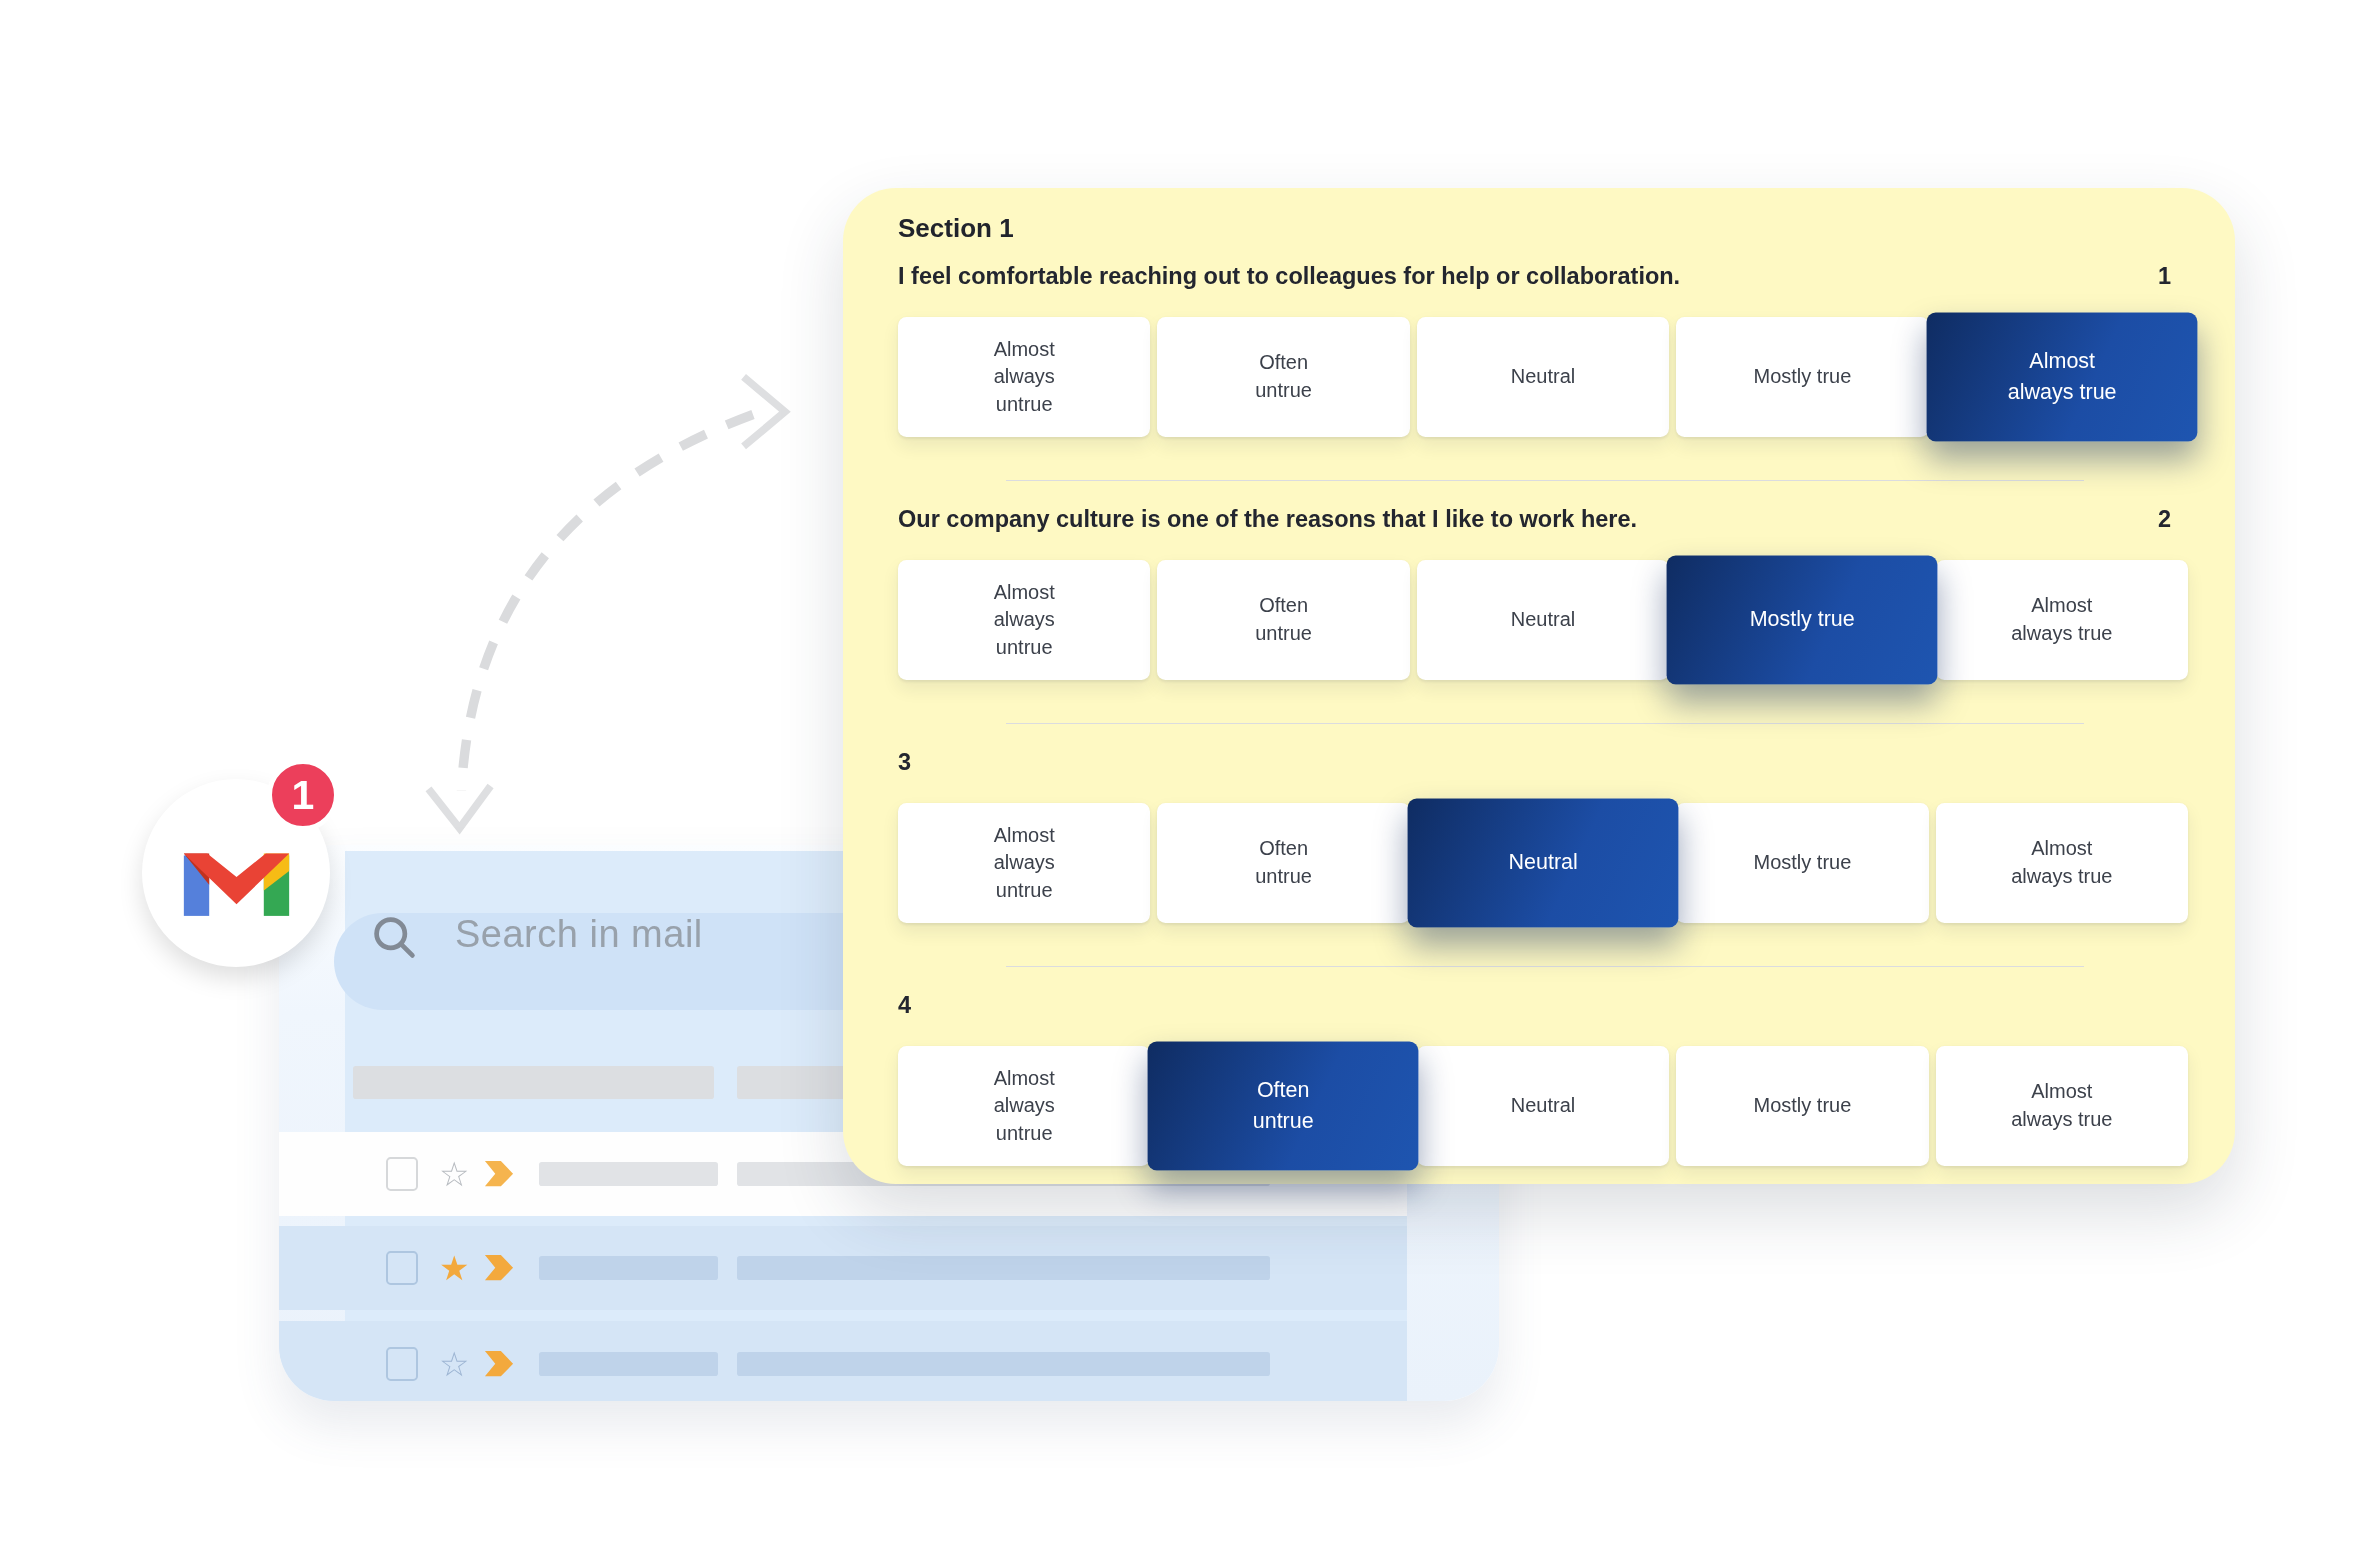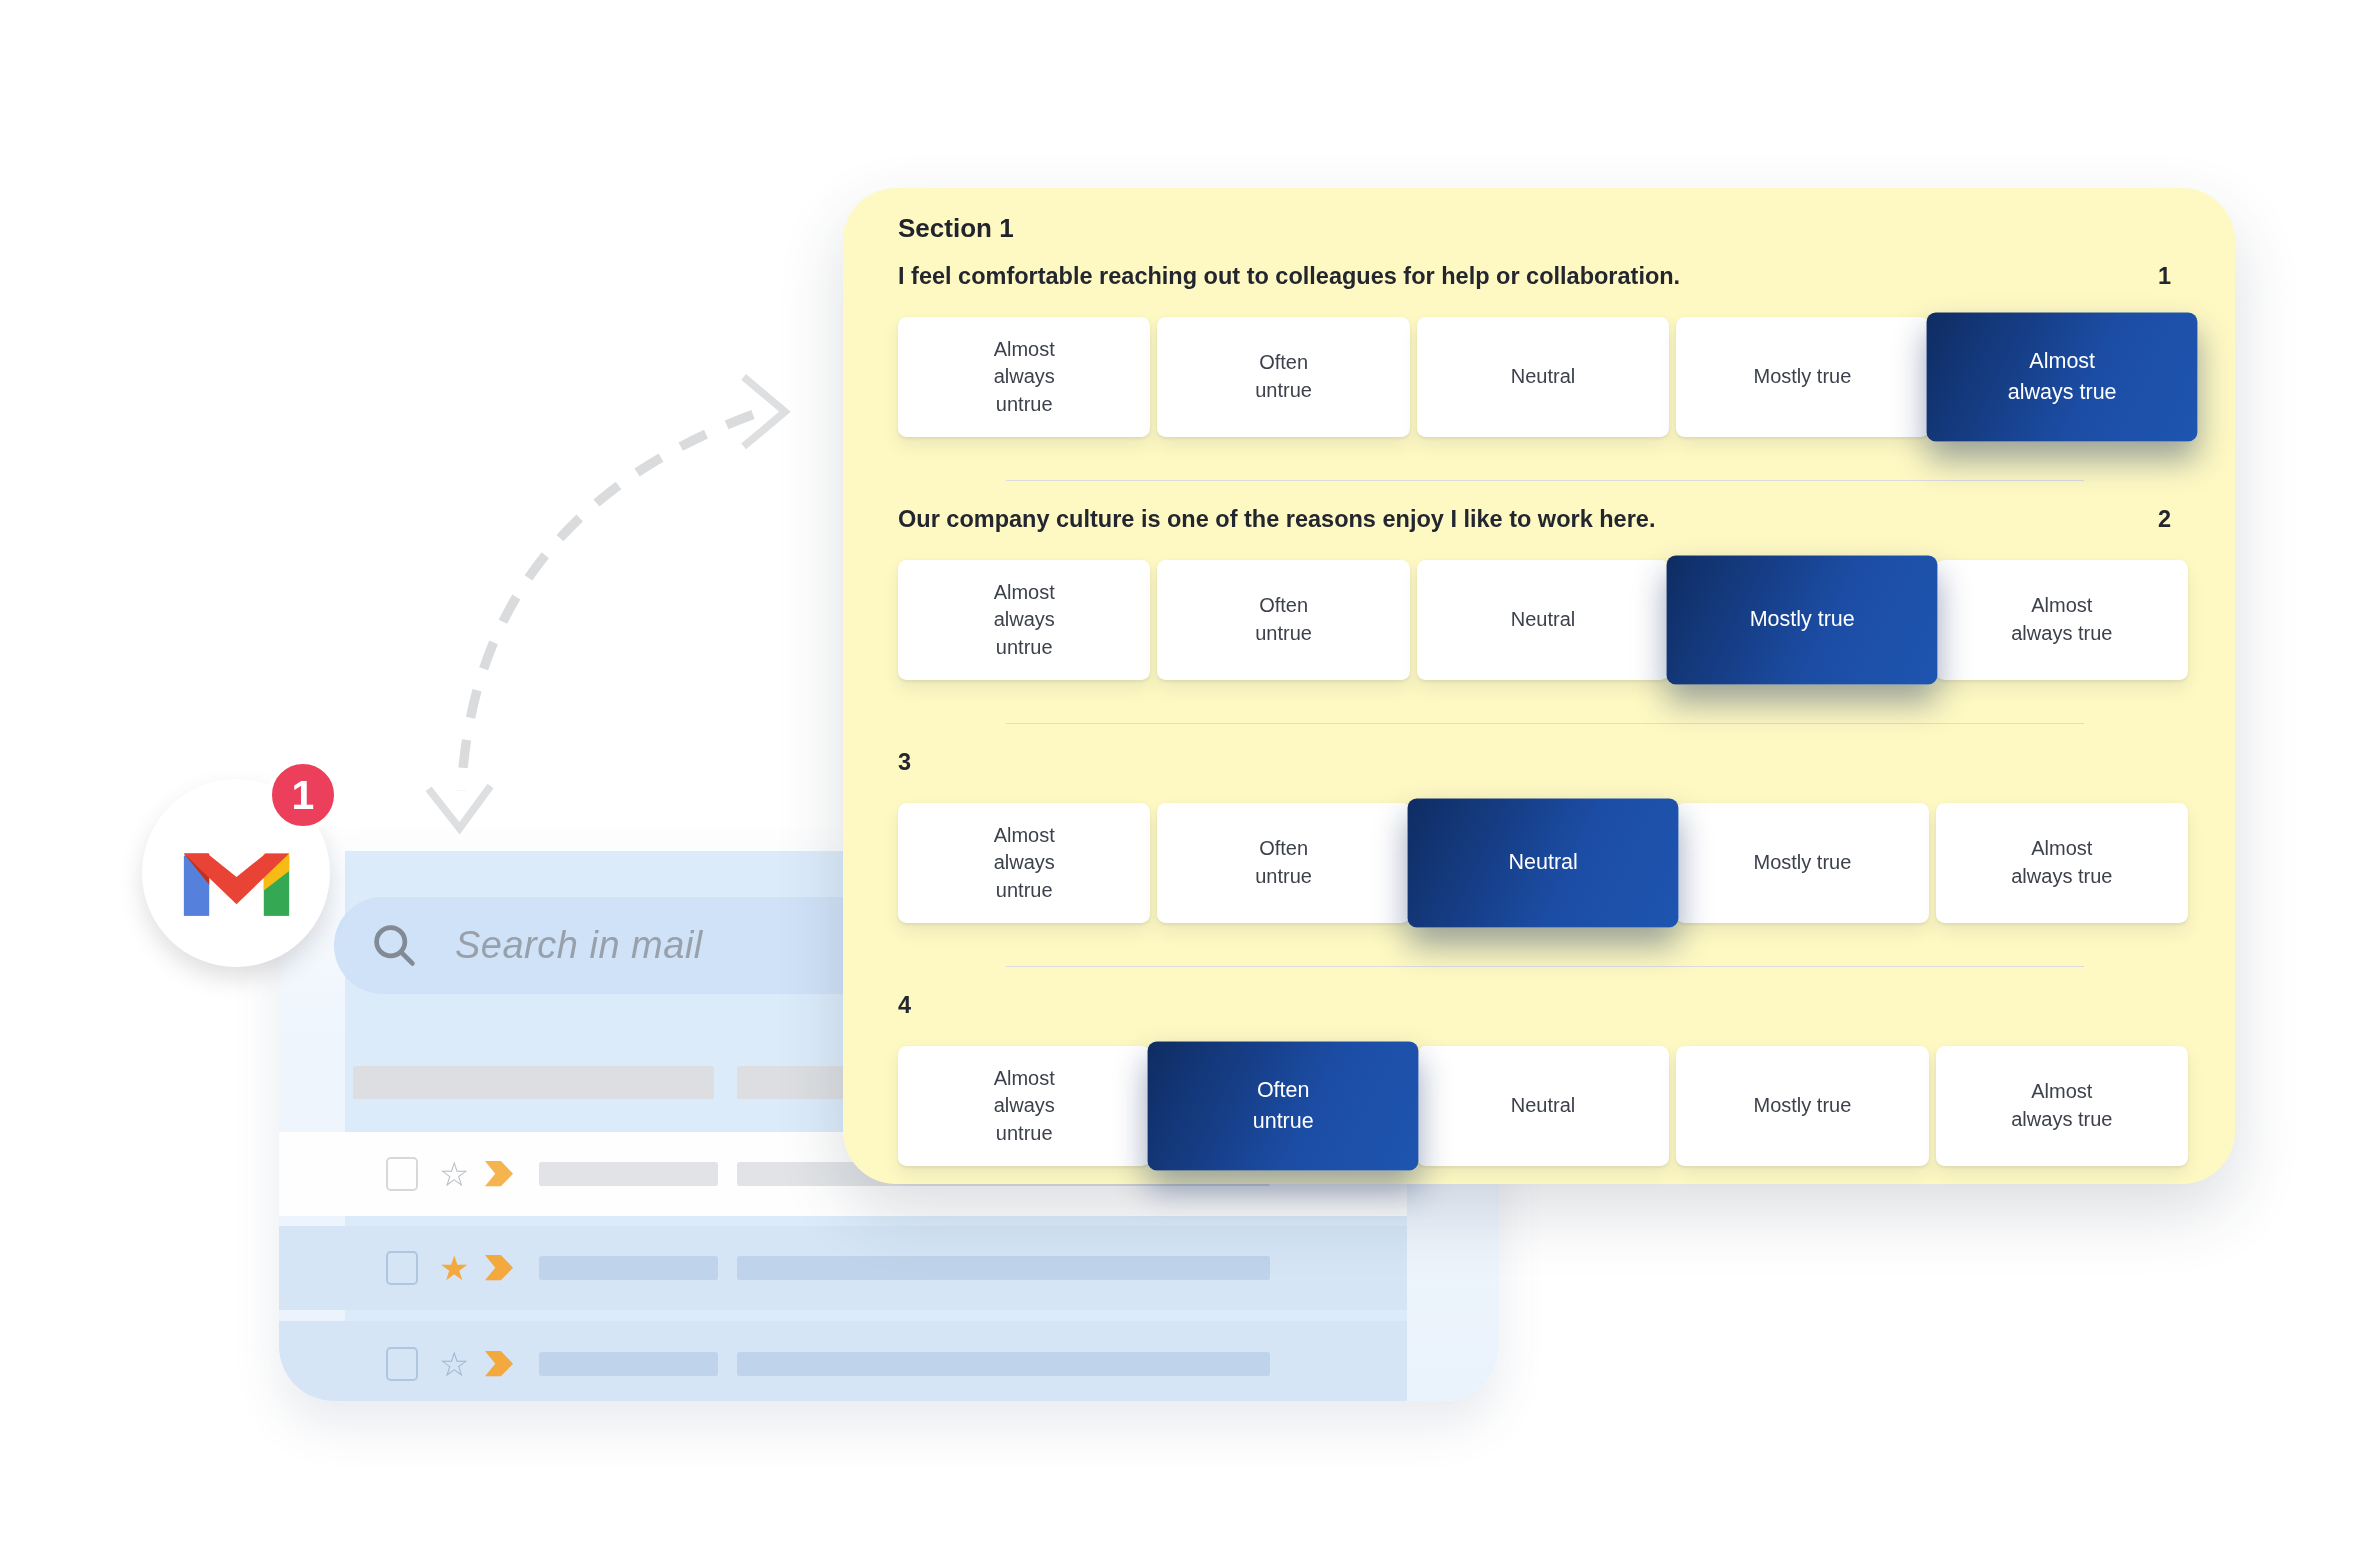--- a/index.html
+++ b/index.html
@@ -15,22 +15,22 @@
     position:absolute;left:279px;top:845px;width:1220px;height:556px;
     border-radius:55px;overflow:hidden;
     background:linear-gradient(180deg,#fbfdff 0%,#f0f6fd 30%,#eaf2fb 100%);
     box-shadow:0 24.5px 47px rgba(70,90,120,0.12);
   }
   .gmail-inner{
     position:absolute;left:66px;top:5.6px;right:92px;bottom:0;
     background:#dcebfa;
   }
   .search-pill{
-    position:absolute;left:55px;top:52px;width:565px;height:97px;
-    border-radius:49px;background:#cfe2f7;display:flex;align-items:center;font-style:italic;
+    position:absolute;left:55px;top:68px;width:565px;height:97px;
+    border-radius:49px;background:#cfe2f7;display:flex;
   }
   .search-pill .mag{margin-left:36px;flex:0 0 auto;display:block;}
   .search-pill .ph{
     margin-left:36px;font-size:38px;color:#98a1ab;letter-spacing:0.5px;white-space:nowrap;
   }
   .hdr-bar{position:absolute;height:33px;background:#dcdee1;border-radius:2.8px;top:221px;}
   .hdr-bar.b1{left:74px;width:361px;}
   .hdr-bar.b2{left:458px;width:395px;}
   .mail-row{position:absolute;left:0;right:92px;display:flex;align-items:center;}
   .mail-row.r1{top:287px;height:84px;background:#fefefe;}
@@ -186,21 +186,21 @@
           </div>
         <div class="opt-card selected">
             <span>Almost always true</span>
           </div>
       </div>
       <hr class="divider">
     </div>
 
     <div>
       <div class="q-row">
-        <div class="q-text">Our company culture is one of the reasons enjoy I like to work here.</div>
+        <div class="q-text">Our company culture is one of the reasons that I like to work here.</div>
         <div class="q-num">2</div>
       </div>
       <div class="options">
         <div class="opt-card">
             <span>Almost always untrue</span>
           </div>
         <div class="opt-card">
             <span>Often untrue</span>
           </div>
         <div class="opt-card">

